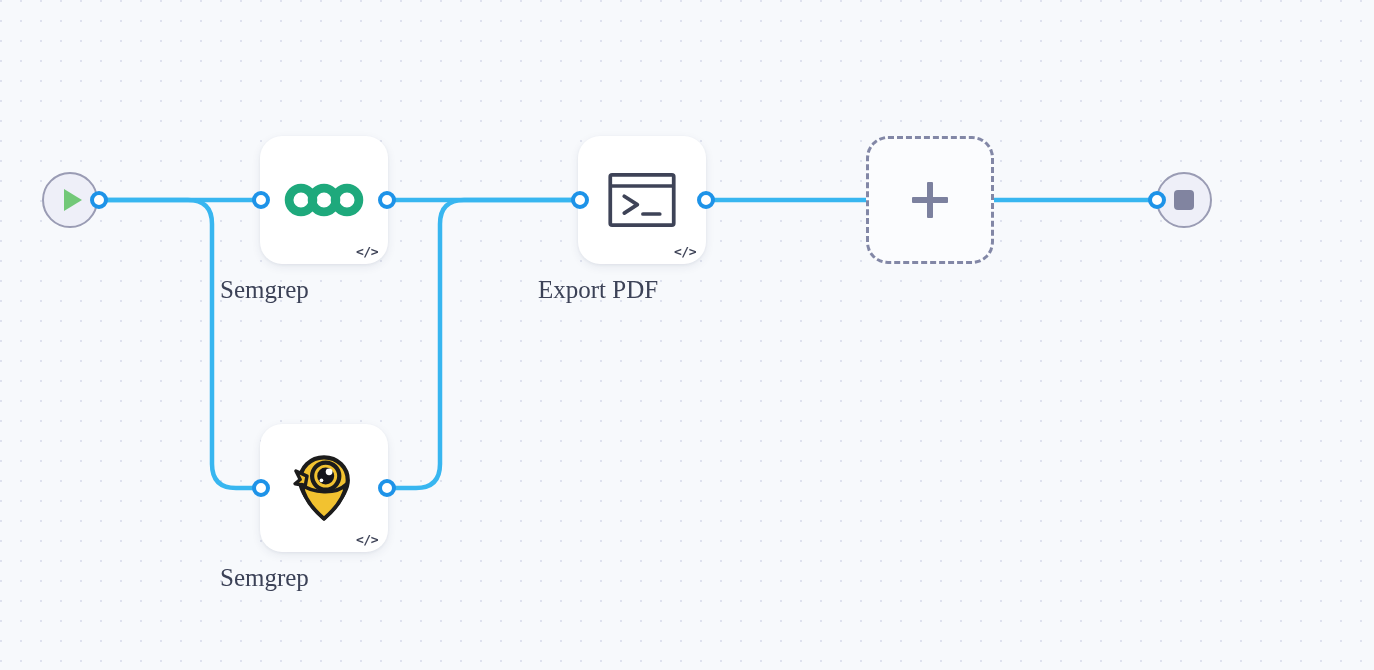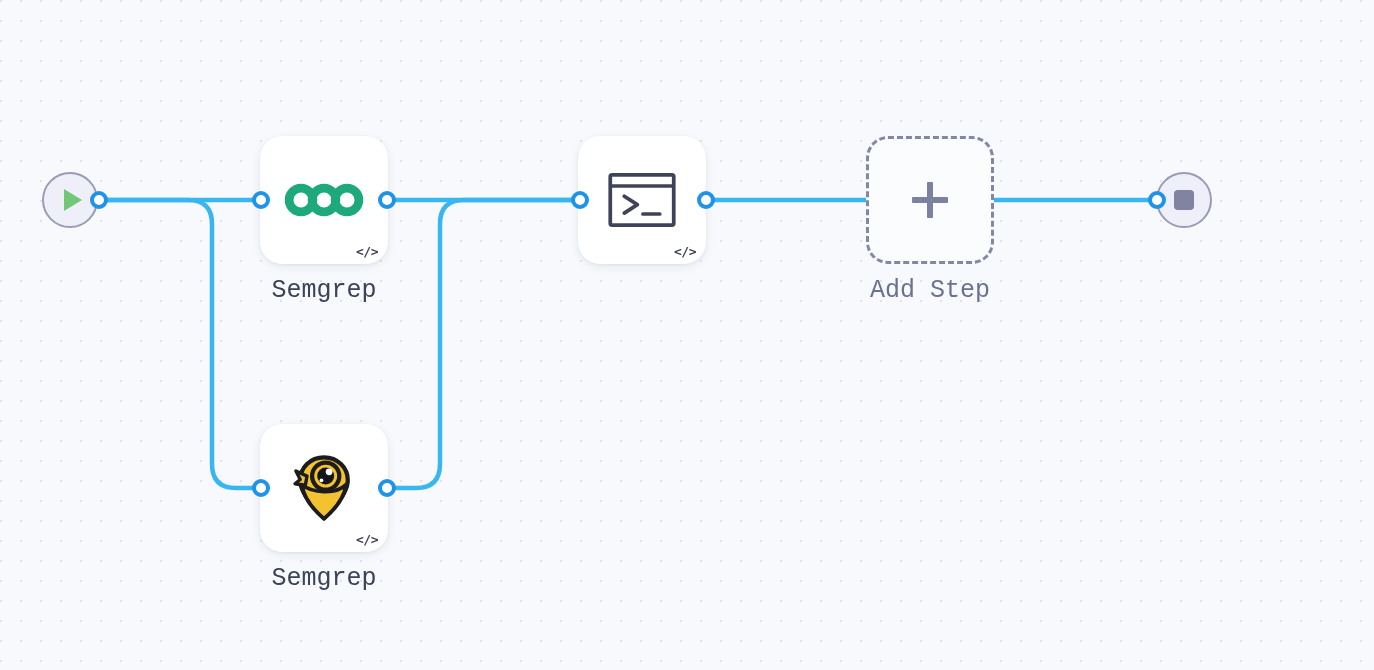--- a/index.html
+++ b/index.html
@@ -97,24 +97,24 @@
     font-weight: 700;
     color: #3e4357;
     letter-spacing: -0.5px;
     line-height: 1;
   }
   .step-label {
     position: absolute;
     top: 140px;
     left: -40px;
     width: 208px;
-    text-align: center;
+    text-align: left;
     font-size: 25px;
     color: #3c4257;
-    font-family: Liberation Mono, monospace;
+    font-family: Liberation Serif, serif;
     white-space: nowrap;
   }
   .step-label.muted { color: #6b7190; }
 
   
   .plus {
     position: relative;
     width: 40px;
     height: 40px;
   }
@@ -212,29 +212,29 @@
   <div class="step" style="left:578px; top:136px;">
     <div class="card">
       <svg class="term-icon" viewBox="0 0 74 60">
         <rect x="3" y="3" width="68" height="54" rx="2" fill="#ffffff" stroke="#3e4357" stroke-width="4"></rect>
         <line x1="3" y1="15" x2="71" y2="15" stroke="#3e4357" stroke-width="4"></line>
         <polyline points="18,26 32,35 18,44" fill="none" stroke="#3e4357" stroke-width="4" stroke-linecap="round" stroke-linejoin="round"></polyline>
         <line x1="38" y1="45" x2="56" y2="45" stroke="#3e4357" stroke-width="4" stroke-linecap="round"></line>
       </svg>
       <span class="code-badge">&lt;/&gt;</span>
     </div>
+    <div class="step-label">Export PDF</div>
   </div>
   <div class="port" style="left:571px; top:191px;"></div>
   <div class="port" style="left:697px; top:191px;"></div>
 
   <div class="step" style="left:866px; top:136px;">
     <div class="card dashed">
       <div class="plus"></div>
     </div>
-    <div class="step-label muted">Add Step</div>
   </div>
 
   <div class="term-node" style="left:1156px; top:172px;">
     <div class="stop-sq"></div>
   </div>
   <div class="port" style="left:1148px; top:191px;"></div>
 
 </div>
 
 </body></html>

